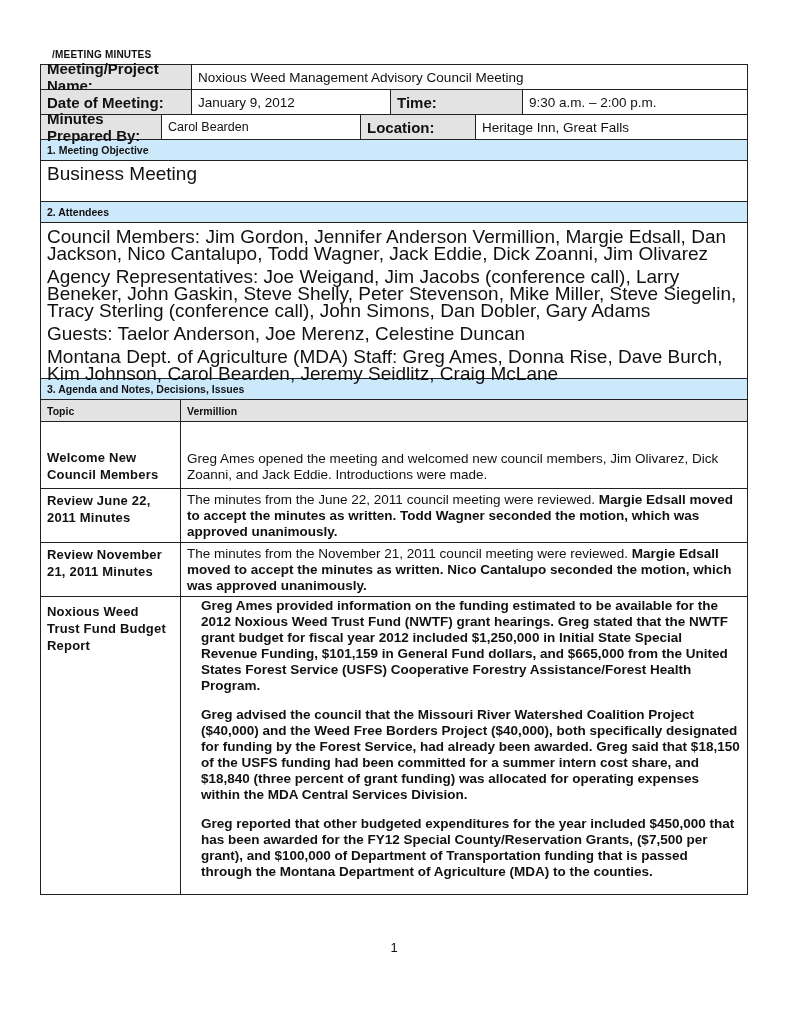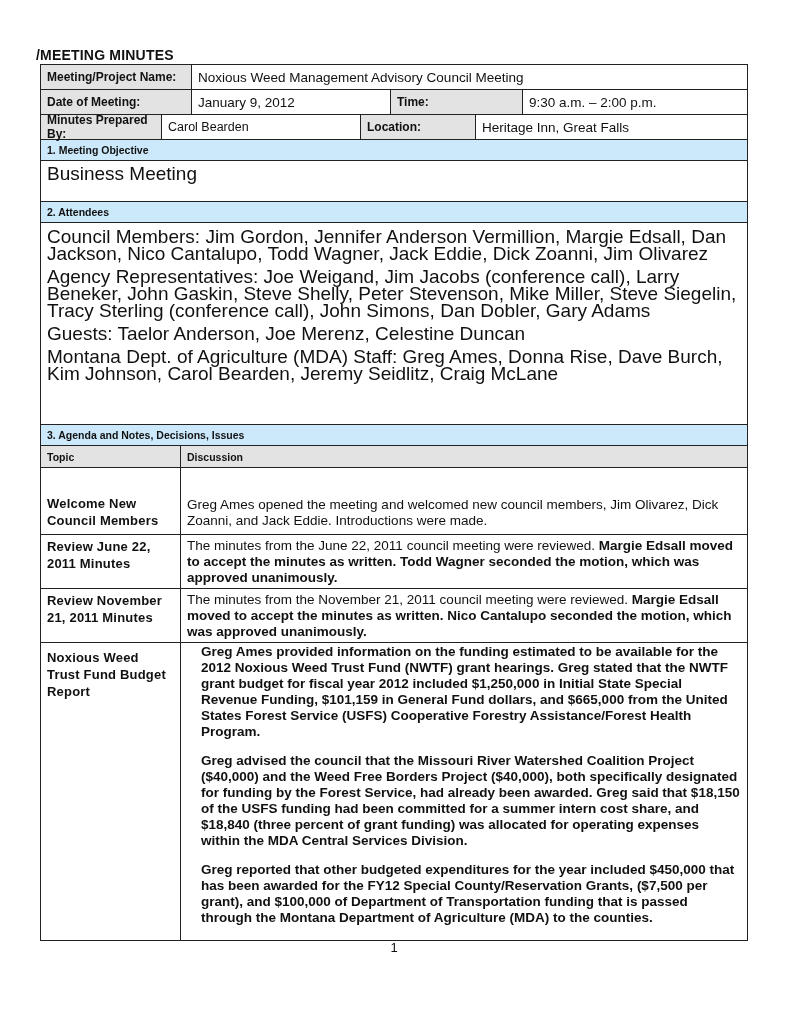--- a/index.html
+++ b/index.html
@@ -1,32 +1,32 @@
 <!DOCTYPE html>
 <html><head>
   <meta charset="utf-8">
   <style>
     html, body { margin: 0; padding: 0; background: #ffffff; }
     body {
       width: 788px; height: 1020px; position: relative; overflow: hidden;
       font-family: "Liberation Sans", "DejaVu Sans", sans-serif; color: #111;
     }
     .doc-title {
-      position: absolute; left: 36px; top: 46px;
-      font-size: 14px; font-weight: bold; letter-spacing: 0.2px; line-height: 18px;
+      position: absolute; left: 52px; top: 46px;
+      font-size: 10px; font-weight: bold; letter-spacing: 0.2px; line-height: 18px;
     }
     .frame {
       position: absolute; left: 40px; top: 64px; width: 708px;
       border: 1.5px solid #222; box-sizing: border-box;
     }
     .row { display: flex; border-bottom: 1.2px solid #222; box-sizing: border-box; }
     .row:last-child { border-bottom: none; }
     .cell { box-sizing: border-box; padding: 0 6px; display: flex; align-items: center; }
     .lbl {
-      background: #e3e3e3; font-size: 12px; font-weight: bold; border-right: 1.2px solid #222;
+      background: #e3e3e3; font-size: 15px; font-weight: bold; border-right: 1.2px solid #222;
     }
     .val { font-size: 13.5px; }
     .sect {
       background: #cce9fb; font-size: 10.5px; font-weight: bold; height: 21px; padding: 0 6px;
       display: flex; align-items: center; border-bottom: 1.2px solid #222; box-sizing: border-box;
     }
     .block { font-size: 19px; line-height: 17px; padding: 8px 6px; box-sizing: border-box; }
     .block p { margin: 0 0 6px 0; }
     .colhead { background: #e3e3e3; font-size: 10.5px; font-weight: bold; height: 22px; }
     .topic { width: 140px; border-right: 1.2px solid #222; font-size: 13px; font-weight: bold;
@@ -60,33 +60,33 @@
     <div class="cell lbl" style="width:115px;">Location:</div>
     <div class="cell val" style="flex:1;">Heritage Inn, Great Falls</div>
   </div>
 
   <div class="sect">1. Meeting Objective</div>
   <div class="row" style="height:41px; display:block;">
     <div class="block" style="padding-top:4px;">Business Meeting</div>
   </div>
 
   <div class="sect">2. Attendees</div>
-  <div class="row" style="height:202px; display:block;">
+  <div class="row" style="height:156px; display:block;">
     <div class="block" style="padding-top:5px;">
       <p>Council Members:  Jim Gordon, Jennifer Anderson Vermillion, Margie Edsall, Dan Jackson, Nico Cantalupo, Todd Wagner, Jack Eddie, Dick Zoanni, Jim Olivarez</p>
       <p>Agency Representatives:  Joe Weigand, Jim Jacobs (conference call), Larry Beneker, John Gaskin, Steve Shelly, Peter Stevenson, Mike Miller, Steve Siegelin, Tracy Sterling (conference call), John Simons, Dan Dobler, Gary Adams</p>
       <p>Guests: Taelor Anderson, Joe Merenz, Celestine Duncan</p>
       <p>Montana Dept. of Agriculture (MDA) Staff:  Greg Ames, Donna Rise, Dave Burch, Kim Johnson, Carol Bearden, Jeremy Seidlitz, Craig McLane</p>
     </div>
   </div>
 
   <div class="sect">3. Agenda and Notes, Decisions, Issues</div>
   <div class="row colhead">
     <div class="cell" style="width:140px; border-right:1.2px solid #222;">Topic</div>
-    <div class="cell" style="flex:1;">Discussion</div>
+    <div class="cell" style="flex:1;">Vermillion</div>
   </div>
 
   <div class="row" style="height:67px;">
     <div class="topic" style="display:flex; align-items:flex-end; padding-bottom:5px;">Welcome New Council Members</div>
     <div class="disc" style="display:flex; align-items:flex-end; padding-bottom:5px;">Greg Ames opened the meeting and welcomed new council members, Jim Olivarez, Dick Zoanni, and Jack Eddie.  Introductions were made.</div>
   </div>
 
   <div class="row" style="height:54px;">
     <div class="topic">Review June 22, 2011 Minutes</div>
     <div class="disc"><span>The minutes from the June 22, 2011 council meeting were reviewed.  </span><span class="b">Margie Edsall moved to accept the minutes as written.  Todd Wagner seconded the motion, which was approved unanimously.</span></div>

